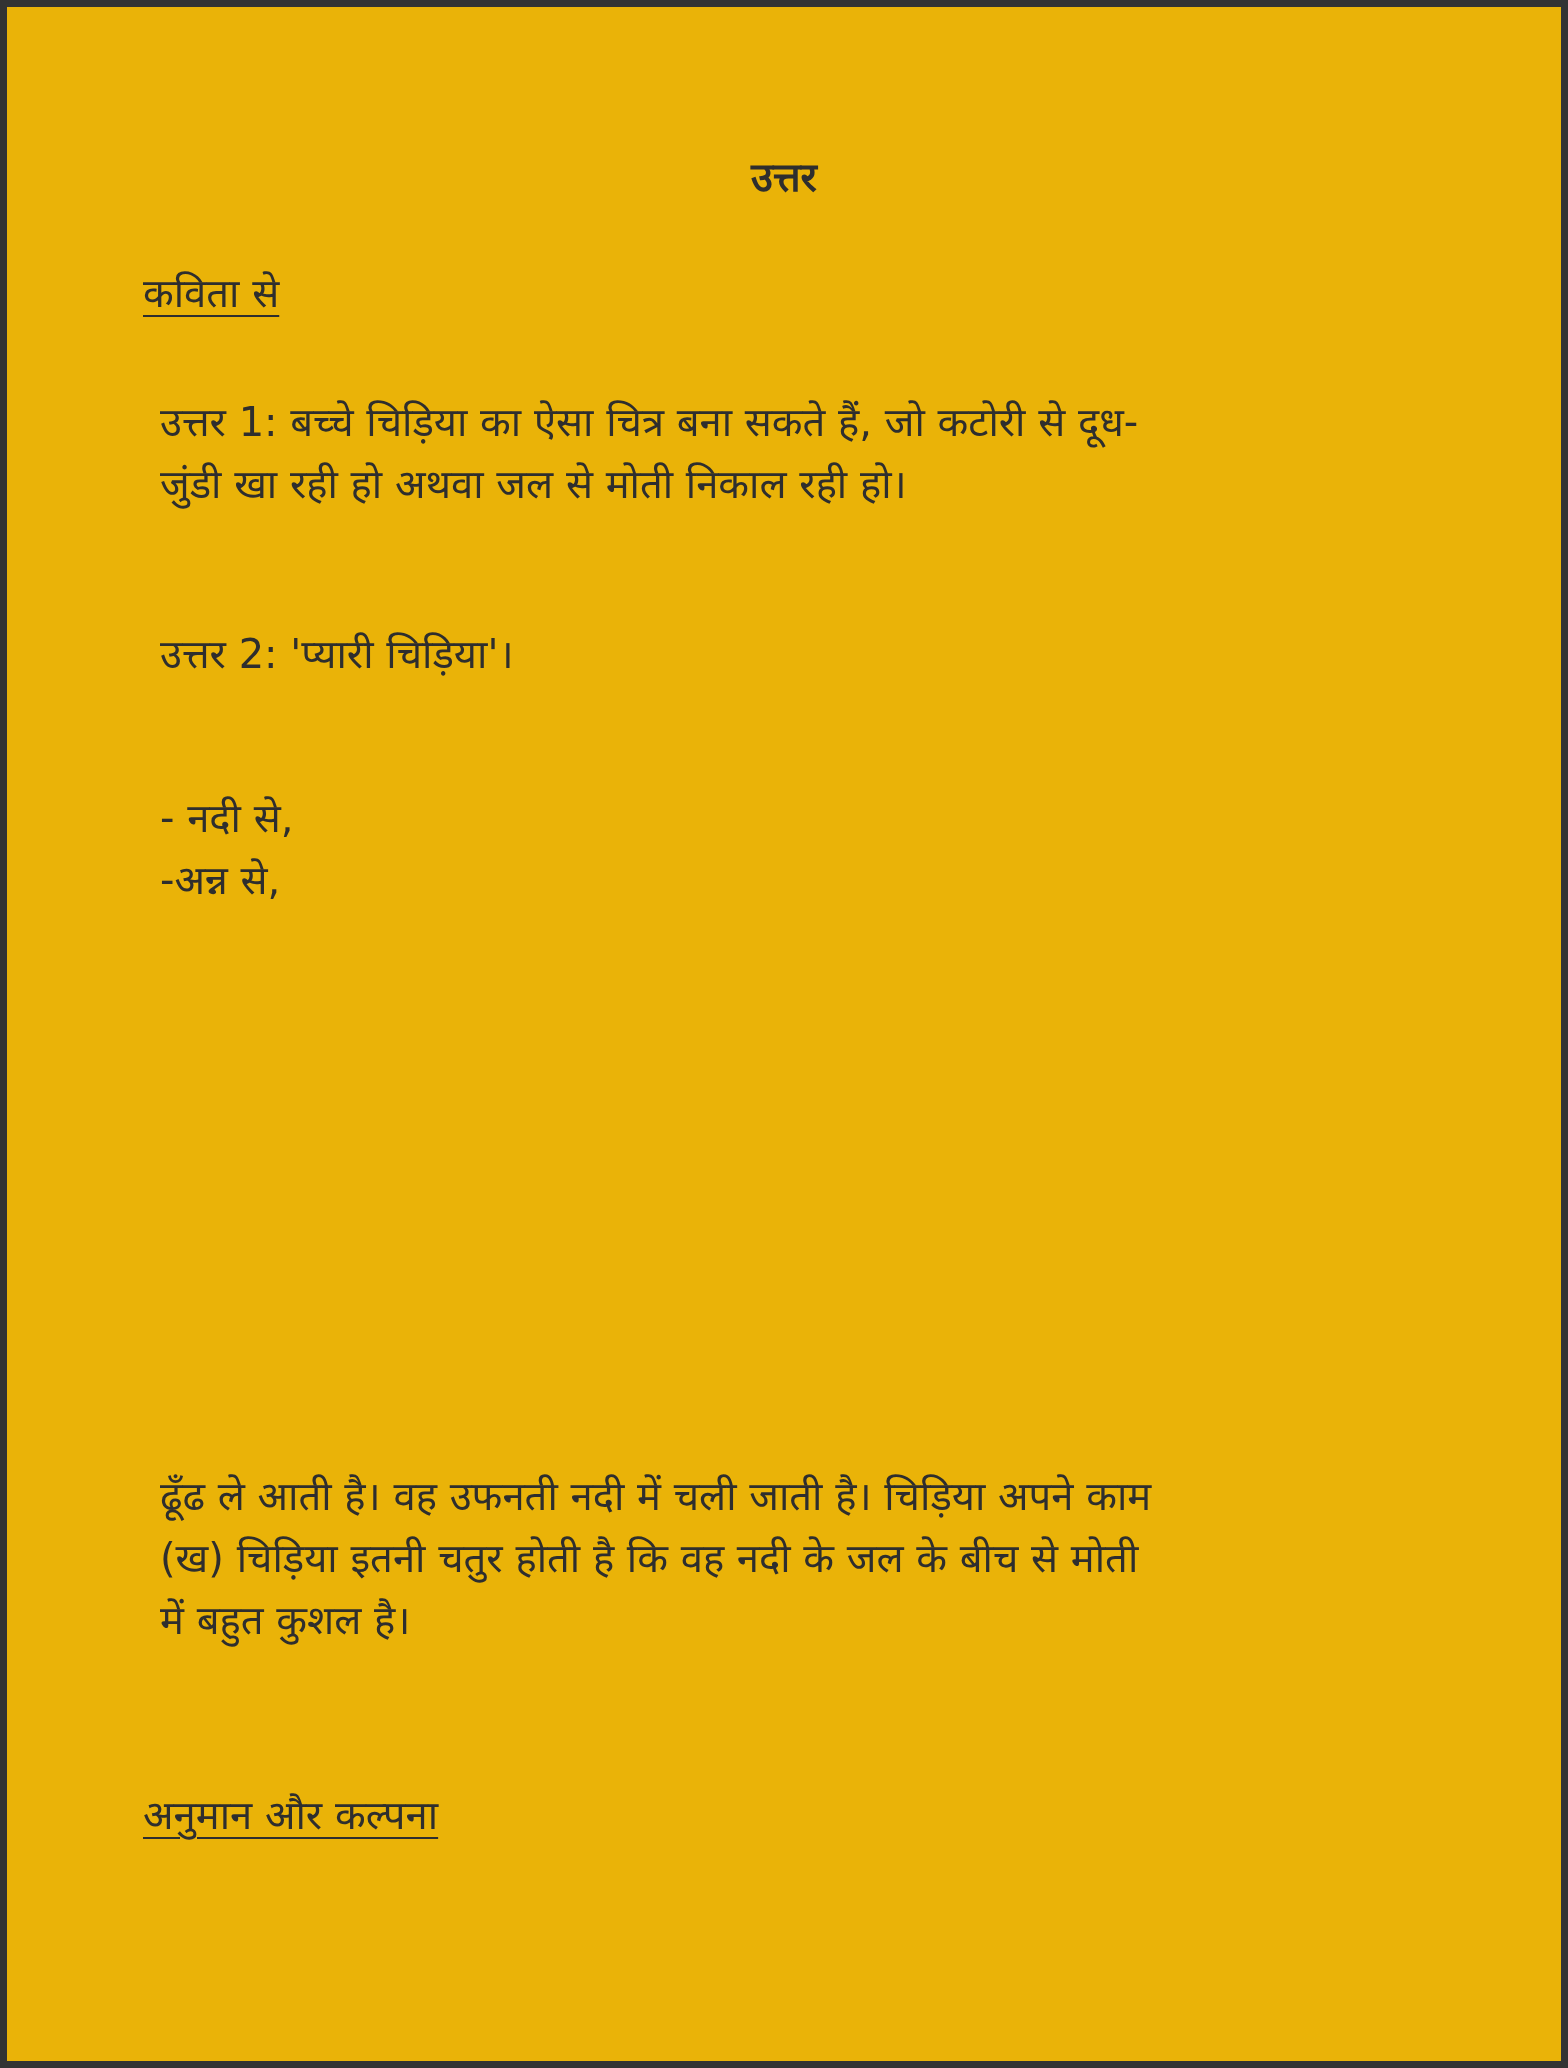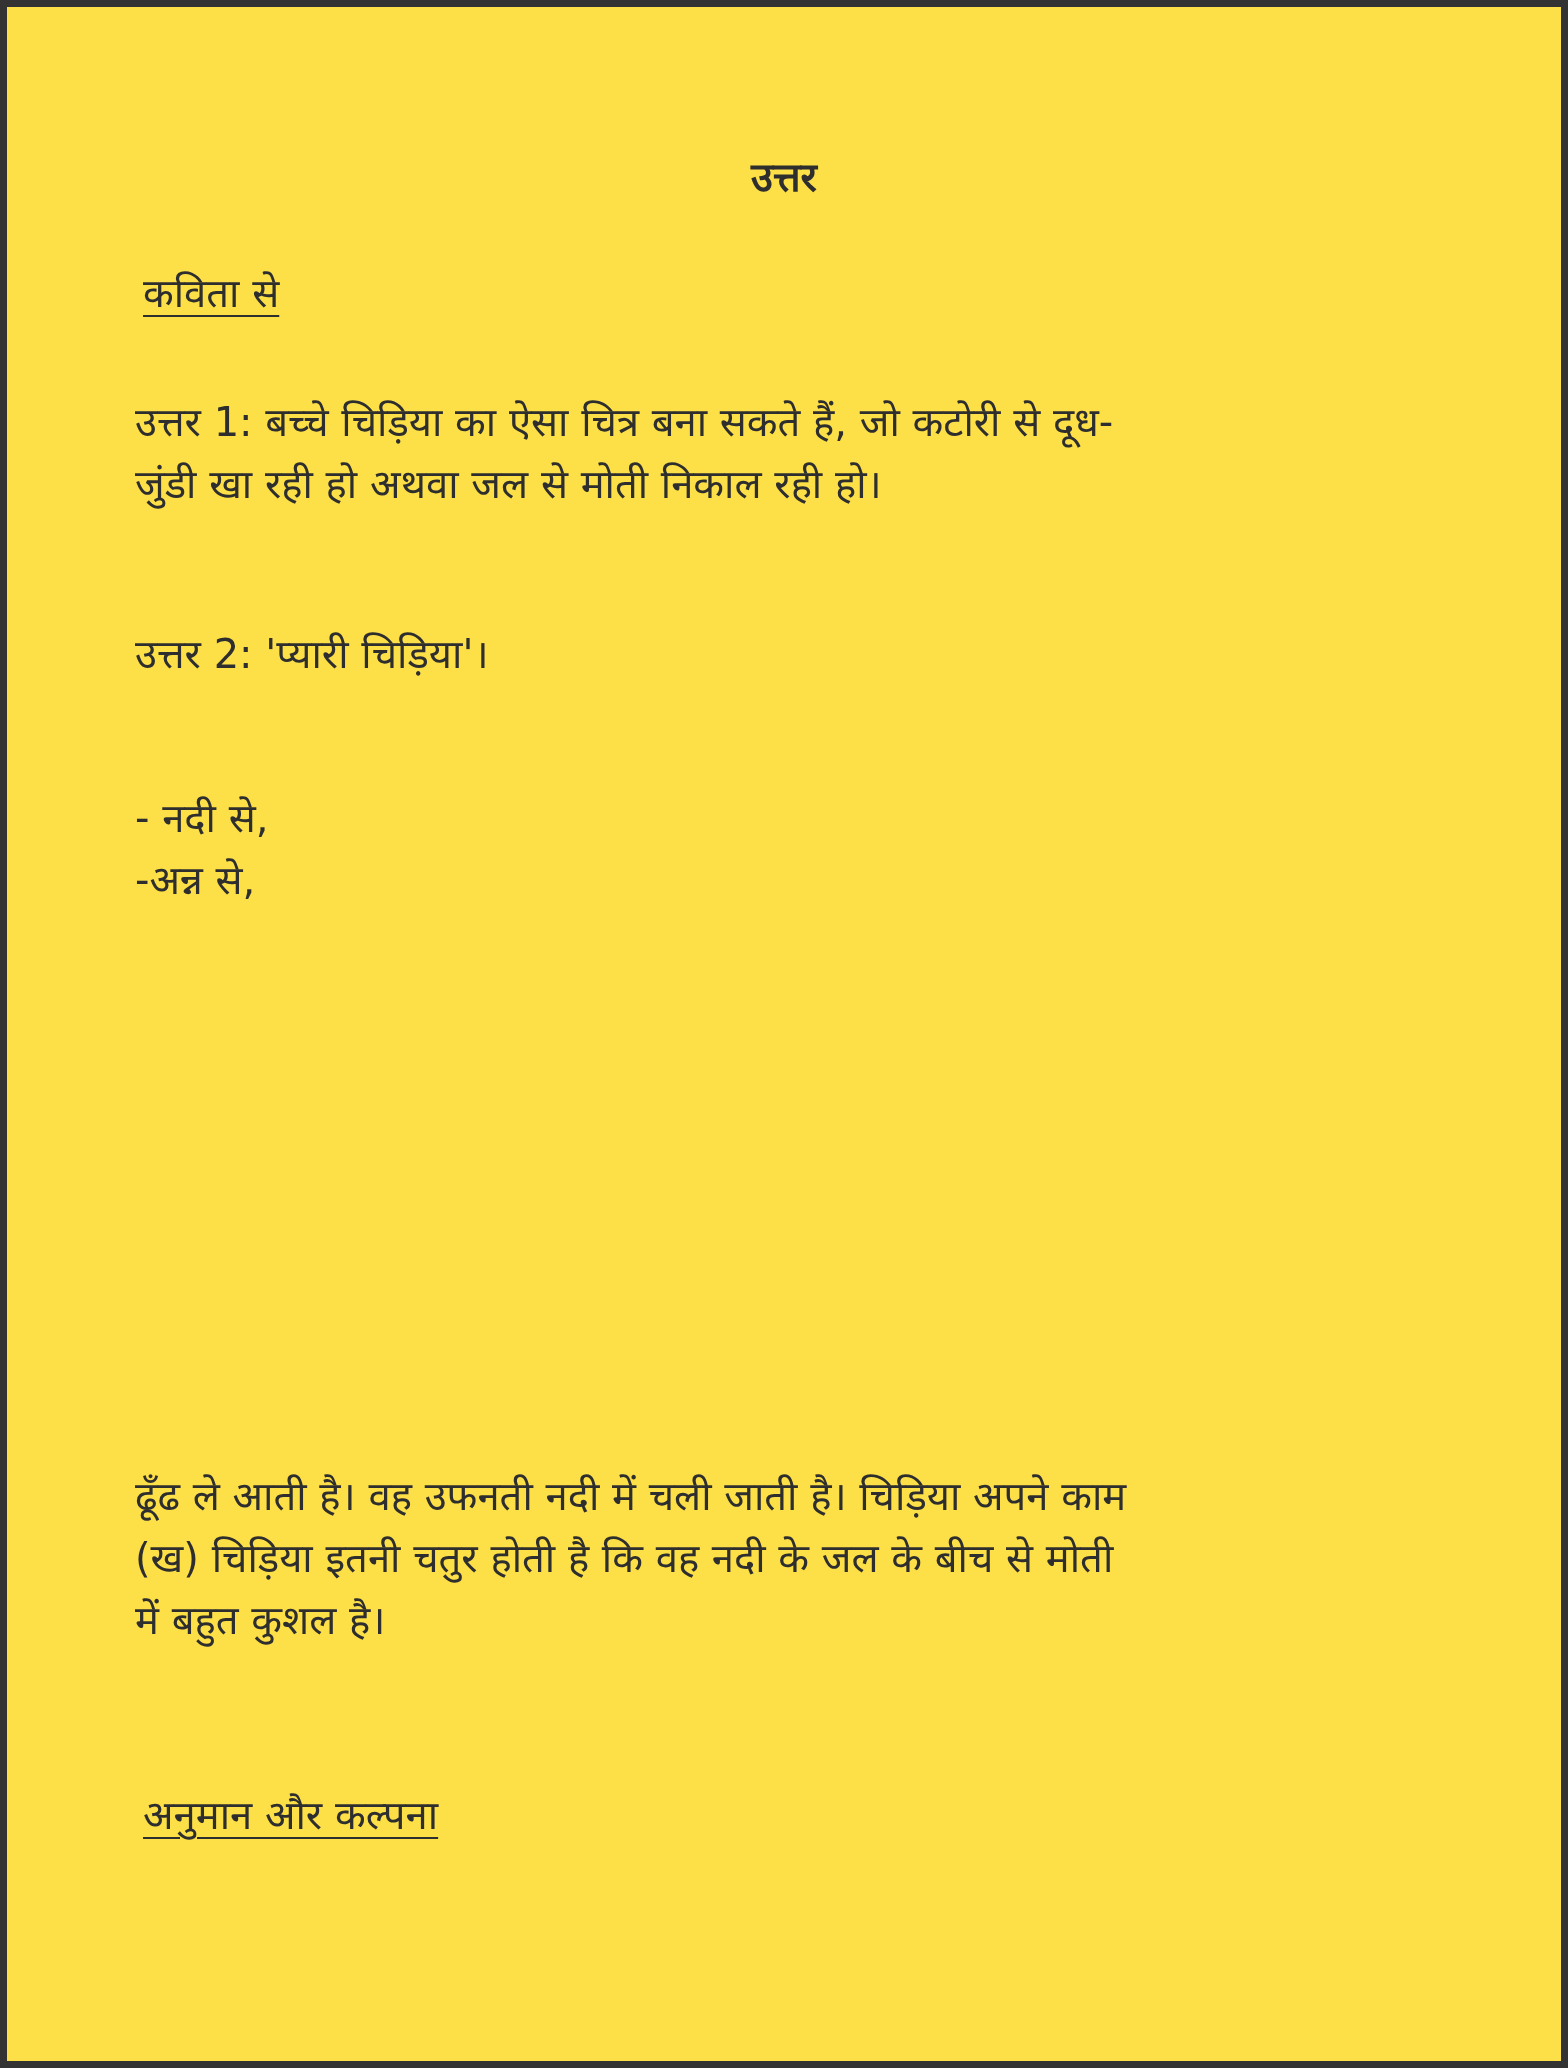--- a/index.html
+++ b/index.html
@@ -12,21 +12,21 @@
       height: 2068px;
       position: relative;
       overflow: hidden;
     }
     .page {
       position: absolute;
       left: 7px;
       top: 7px;
       width: 1554px;
       height: 2054px;
-      background: #fde047;
+      background: #eab308;
       color: #2e2e2e;
       font-family: "DejaVu Sans", "Liberation Sans", sans-serif;
     }
     .title {
       position: absolute;
       left: 0;
       width: 100%;
       top: 140px;
       text-align: center;
       font-size: 40px;
@@ -49,20 +49,21 @@
       position: absolute;
       left: 128px;
       width: 1330px;
       font-size: 40px;
       line-height: 62px;
       margin: 0;
     }
     .line {
       display: block;
       white-space: nowrap;
+      margin-left: 25px;
     }
   </style>
 </head>
 <body>
 
 <div class="page">
 
   <h1 class="title">उत्तर</h1>
 
   <h2 class="heading" style="top:248px;">कविता से</h2>

